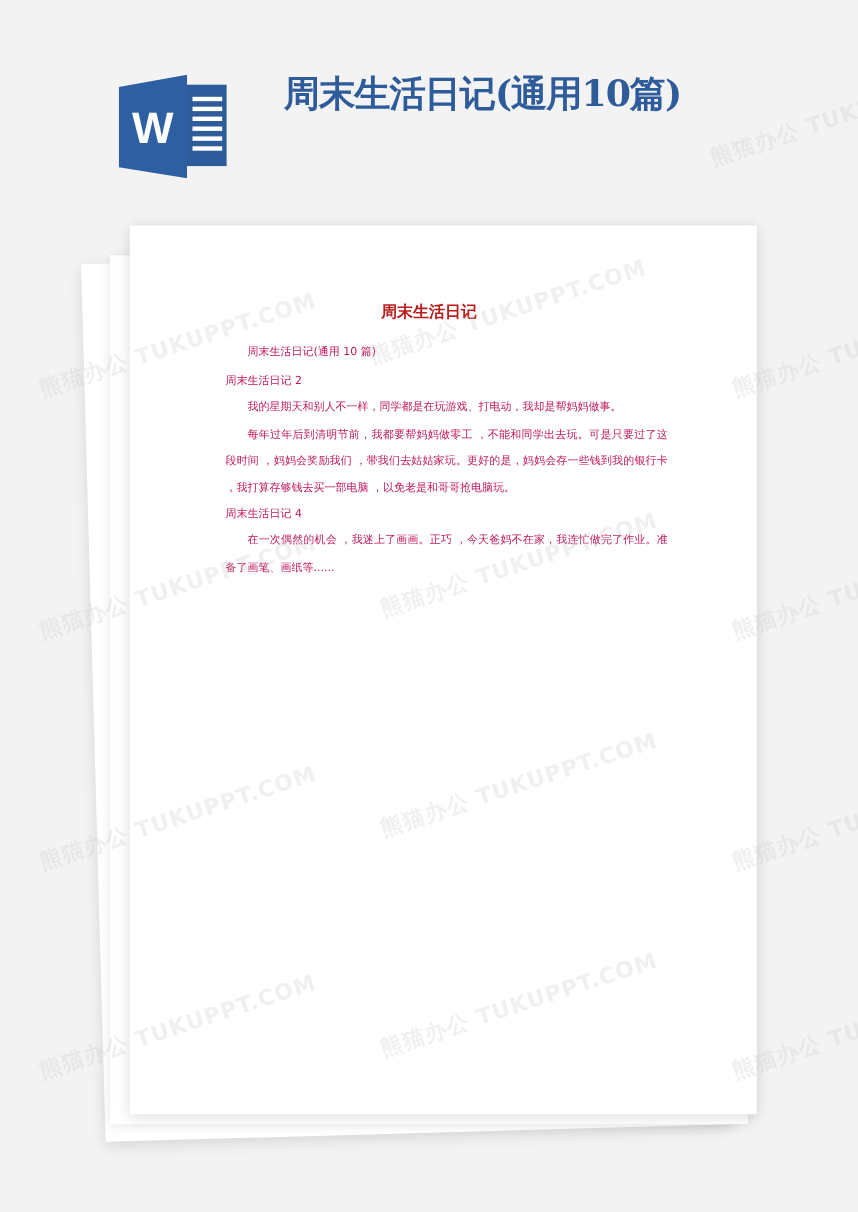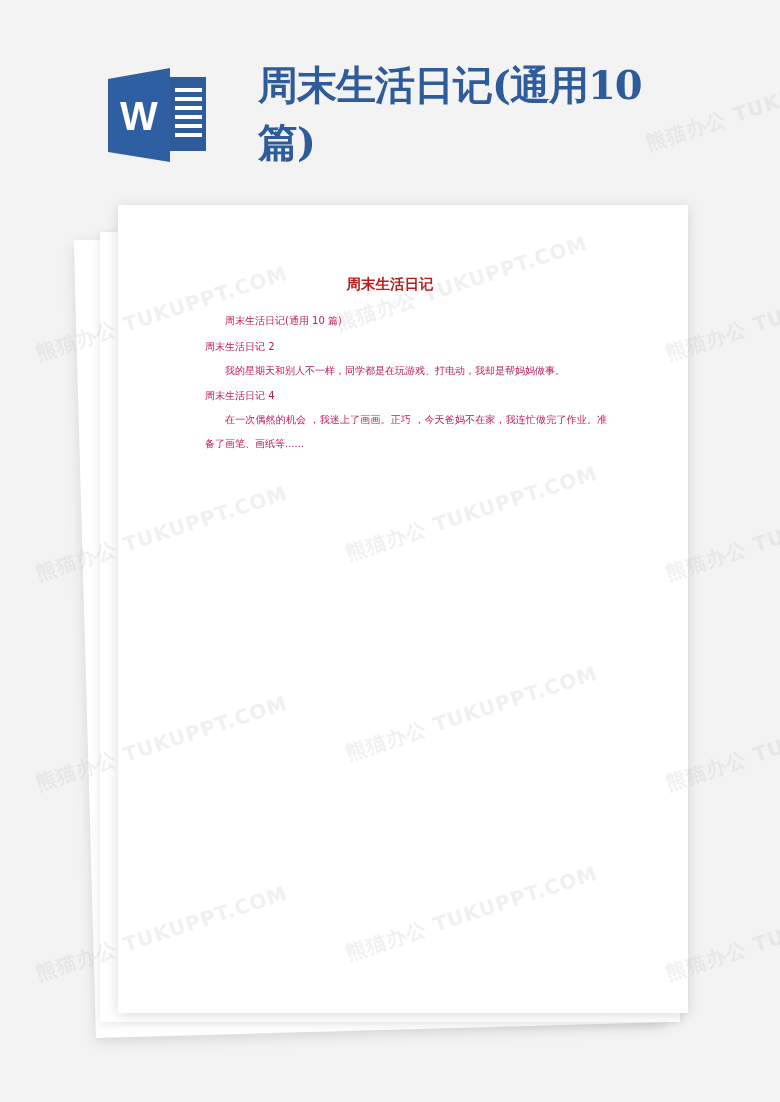--- a/index.html
+++ b/index.html
@@ -8,21 +8,21 @@
     background: #f3f3f3;
     position: relative; overflow: hidden;
     font-family: "DejaVu Sans", "Liberation Sans", sans-serif;
   }
   .header-icon {
     position: absolute; left: 108px; top: 68px; width: 100px; height: 94px;
   }
   .header-title {
     position: absolute; left: 258px; top: 56px; width: 420px;
     font-family: "DejaVu Serif", "Liberation Serif", serif;
-    font-weight: bold; font-size: 40px; line-height: 57px;
+    font-weight: bold; font-size: 33px; line-height: 57px;
     color: #2e5b9a; letter-spacing: -1px;
   }
   .page-back {
     position: absolute; left: 96px; top: 240px; width: 568px; height: 798px;
     background: #fff;
     box-shadow: 0 4px 14px rgba(0,0,0,0.12);
     transform: rotate(-1.6deg); transform-origin: left bottom;
   }
   .page-mid {
     position: absolute; left: 100px; top: 232px; width: 580px; height: 790px;
@@ -74,20 +74,21 @@
 <div class="page-back"></div>
 <div class="page-mid"></div>
 <div class="page"></div>
 
 <div class="doc-title">周末生活日记</div>
 
 <div class="body-text">
   <p class="intro-title">周末生活日记(通用 10 篇)</p>
   <p class="subhead">周末生活日记 2</p>
   <p>我的星期天和别人不一样，同学都是在玩游戏、打电动，我却是帮妈妈做事。</p>
+  <p>每年过年后到清明节前，我都要帮妈妈做零工 ，不能和同学出去玩。可是只要过了这段时间 ，妈妈会奖励我们 ，带我们去姑姑家玩。更好的是，妈妈会存一些钱到我的银行卡 ，我打算存够钱去买一部电脑 ，以免老是和哥哥抢电脑玩。</p>
   <p class="subhead">周末生活日记 4</p>
   <p>在一次偶然的机会 ，我迷上了画画。正巧 ，今天爸妈不在家，我连忙做完了作业。准备了画笔、画纸等......</p>
 </div>
 
 <div class="watermark" style="left:30px; top:300px;">熊猫办公 TUKUPPT.COM</div>
 <div class="watermark" style="left:330px; top:270px;">熊猫办公 TUKUPPT.COM</div>
 <div class="watermark" style="left:660px; top:300px;">熊猫办公 TUKUPPT.COM</div>
 <div class="watermark" style="left:30px; top:520px;">熊猫办公 TUKUPPT.COM</div>
 <div class="watermark" style="left:340px; top:500px;">熊猫办公 TUKUPPT.COM</div>
 <div class="watermark" style="left:660px; top:520px;">熊猫办公 TUKUPPT.COM</div>

